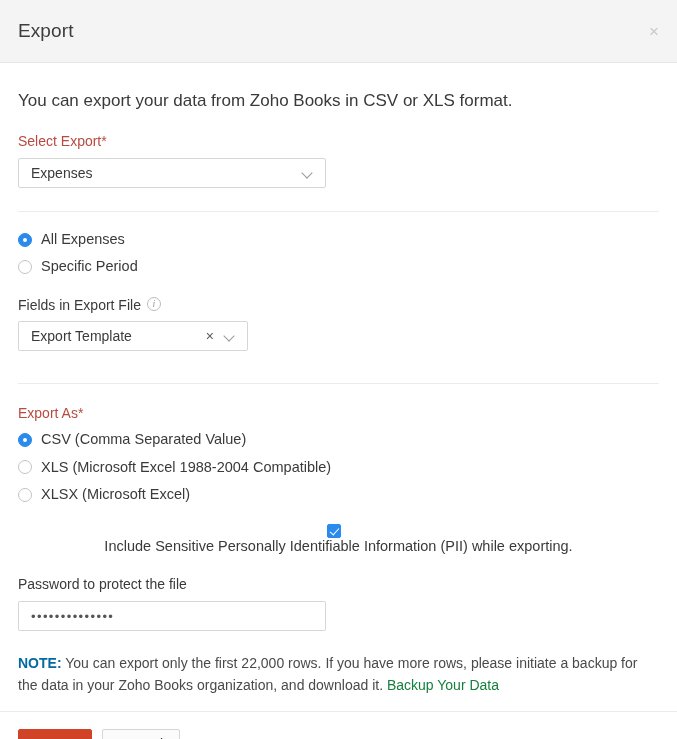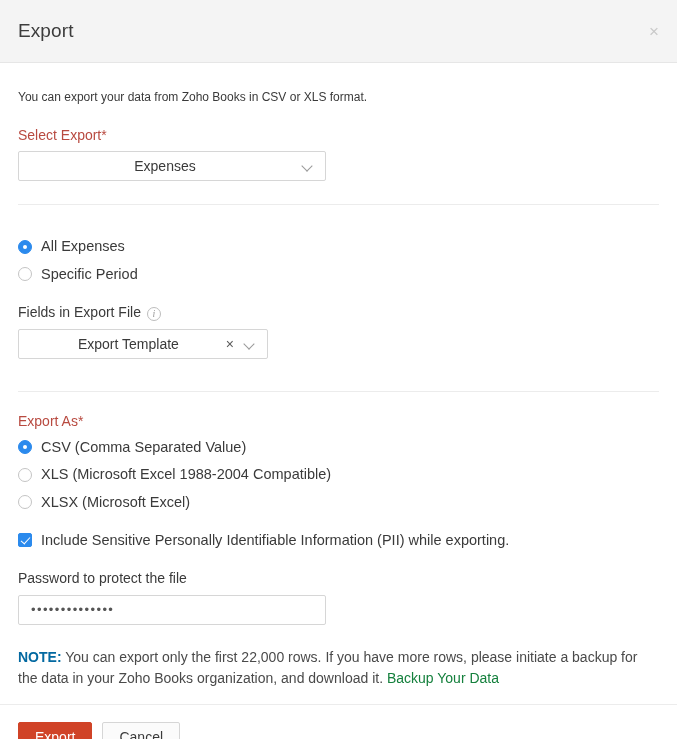--- a/index.html
+++ b/index.html
@@ -42,21 +42,21 @@
     color: #c9c9c9;
     cursor: pointer;
     font-family: "Liberation Sans", sans-serif;
   }
 
   
   .modal-body {
     padding: 0 18px;
   }
   .intro-text {
-    font-size: 12px;
+    font-size: 17px;
     color: #3a3a3a;
     margin: 27px 0 0 0;
     line-height: 1.3;
   }
 
   .field-label {
     font-size: 14px;
     color: #b84a40;
     margin: 21px 0 8px 0;
     line-height: 1.2;
@@ -72,23 +72,22 @@
     height: 30px;
     border: 1px solid #d6d6d6;
     border-radius: 2px;
     background: #fff;
     display: flex;
     align-items: center;
     padding: 0 12px;
     font-size: 14px;
     color: #3a3a3a;
     cursor: pointer;
-    text-align: center;
-  }
-  .select-box.narrow { width: 250px; }
+  }
+  .select-box.narrow { width: 230px; }
   .select-value { flex: 1; }
   .chevron {
     width: 10px; height: 10px;
     position: relative;
     margin-left: 4px;
   }
   .chevron::before {
     content: "";
     position: absolute;
     left: 0; top: 1px;
@@ -107,21 +106,21 @@
 
   
   .divider {
     height: 1px;
     background: #ececec;
     margin: 0;
   }
   .divider.top-sep { margin-top: 23px; }
 
   
-  .radio-group { margin-top: 33px; }
+  .radio-group { margin-top: 19px; }
   .radio-row {
     display: flex;
     align-items: center;
     margin-bottom: 10px;
     cursor: pointer;
   }
   .radio-row:last-child { margin-bottom: 0; }
   .radio {
     width: 14px; height: 14px;
     border-radius: 50%;
@@ -146,21 +145,21 @@
   }
   .radio-label {
     font-size: 14.5px;
     color: #3a3a3a;
     line-height: 1.2;
   }
 
   
   .label-with-info {
     display: flex;
-    align-items: flex-end;
+    align-items: flex-start;
     gap: 6px;
     margin: 21px 0 8px 0;
   }
   .info-icon {
     width: 14px; height: 14px;
     border: 1px solid #bdbdbd;
     border-radius: 50%;
     color: #9b9b9b;
     font-size: 10px;
     line-height: 12px;
@@ -169,20 +168,21 @@
     font-style: italic;
     cursor: pointer;
   }
 
   
   .check-row {
     display: flex;
     align-items: center;
     margin-top: 21px;
     cursor: pointer;
+    flex-direction: column;
   }
   .checkbox {
     width: 14px; height: 14px;
     border-radius: 2px;
     background: #2b8aed;
     border: 1px solid #2b8aed;
     margin-right: 9px;
     flex: 0 0 auto;
     position: relative;
   }

